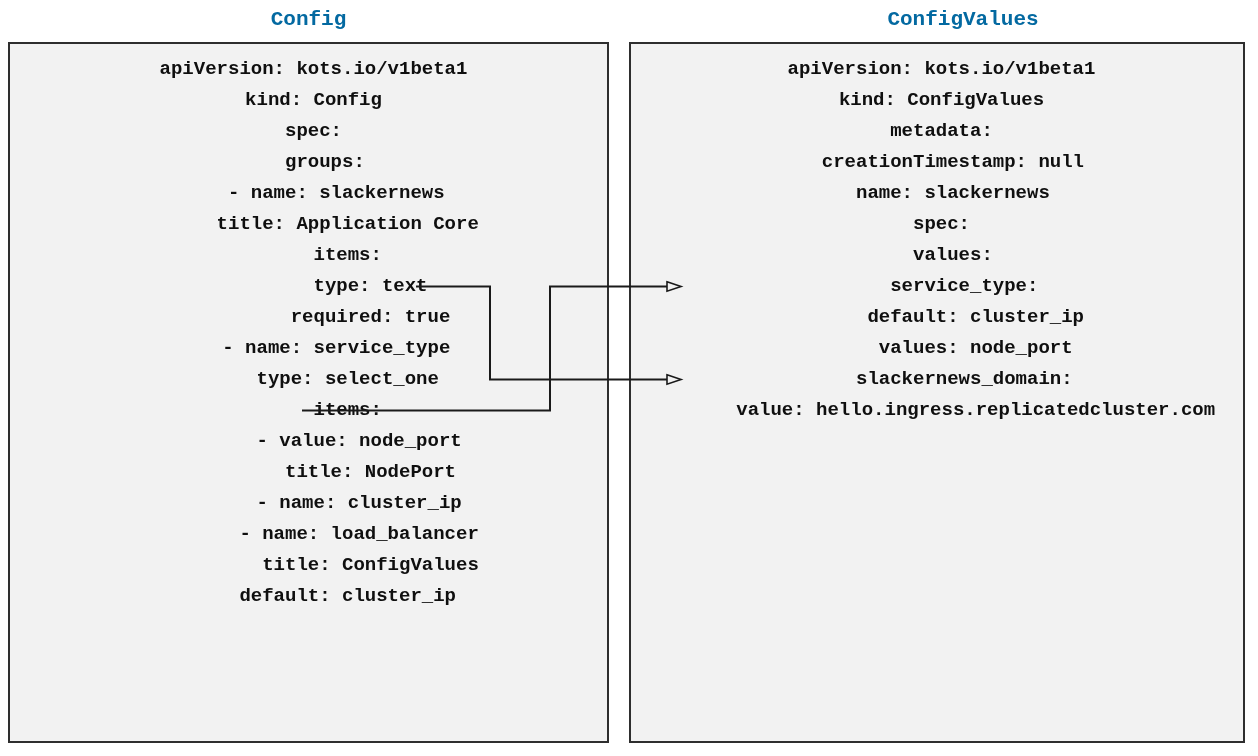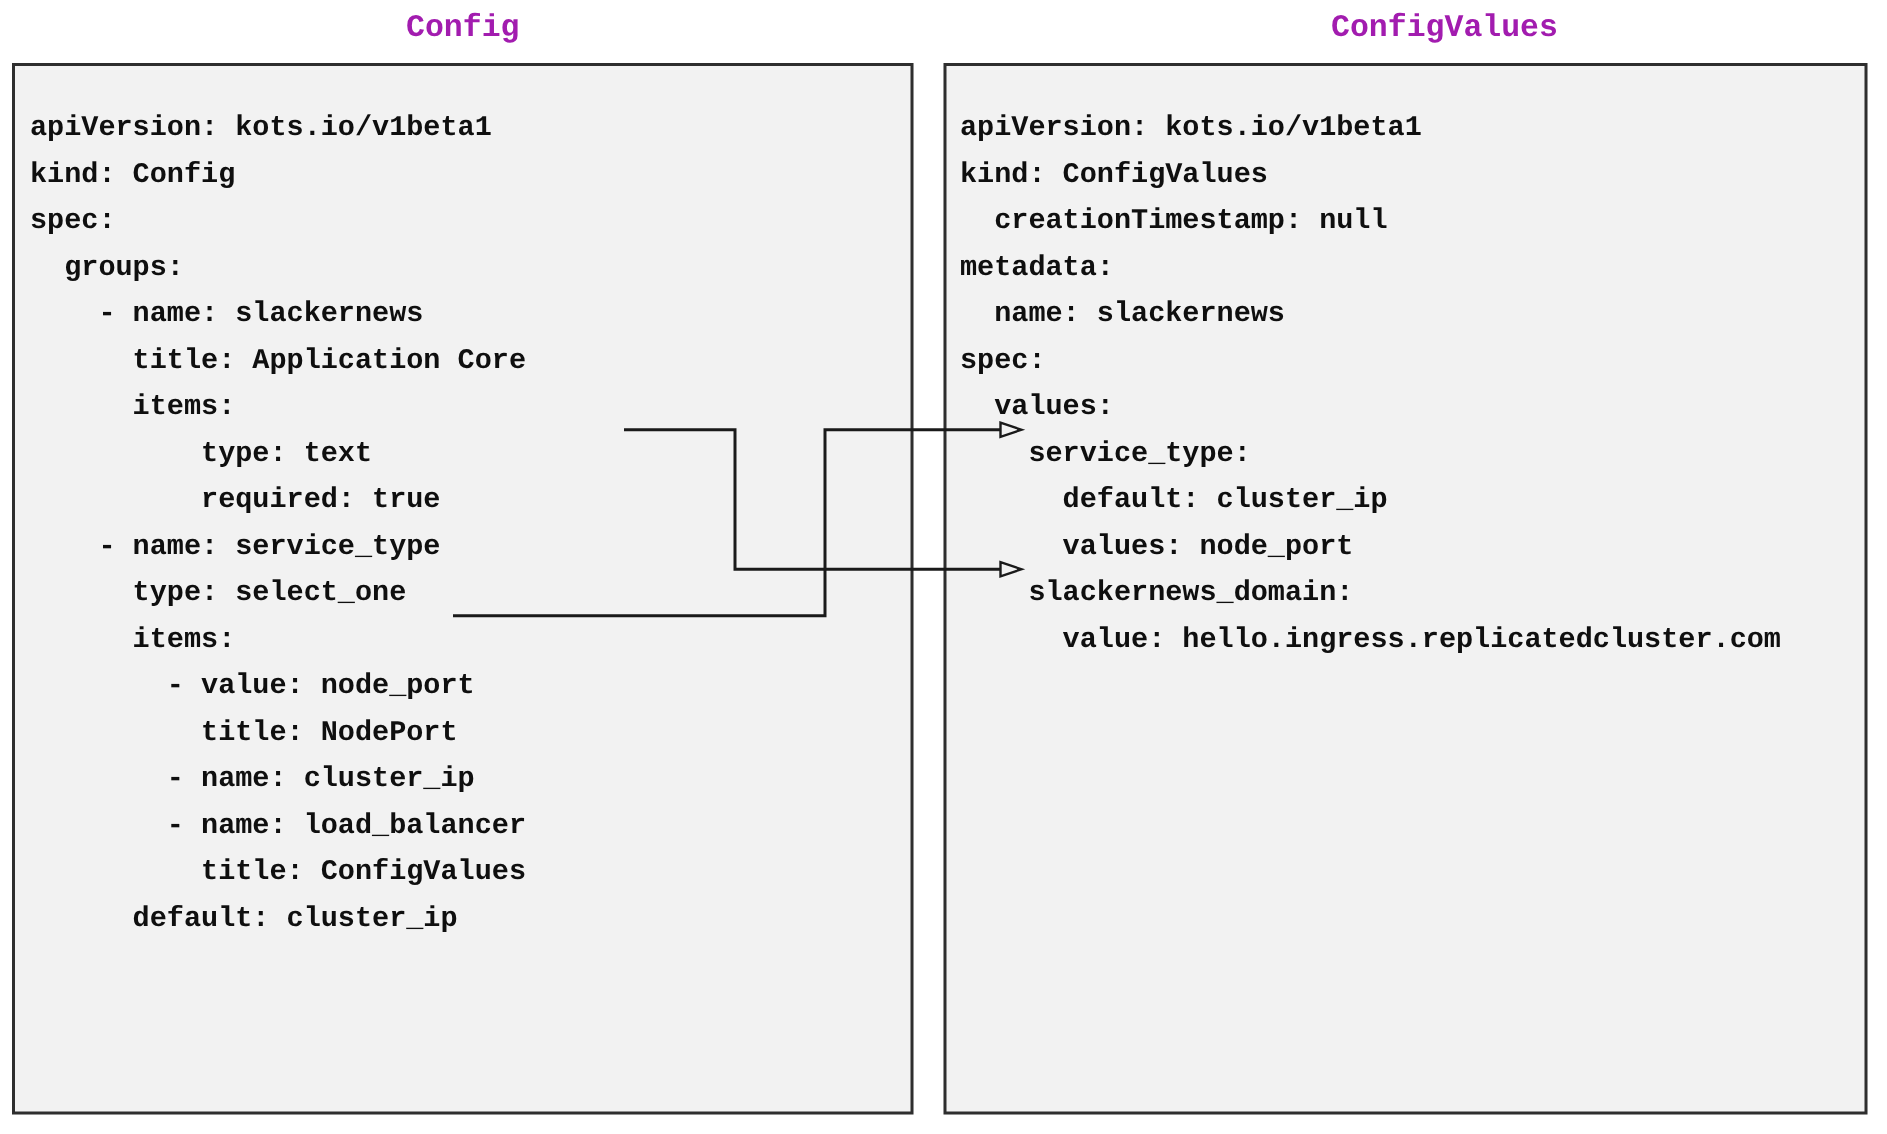--- a/index.html
+++ b/index.html
@@ -11,37 +11,37 @@
   }
   .canvas { position: absolute; inset: 0; }
   .panel-title {
     position: absolute;
     top: 5px;
     height: 30px;
     line-height: 30px;
     text-align: center;
     font-size: 21px;
     font-weight: bold;
-    color: #a21caf;
+    color: #0369a1;
     white-space: pre;
   }
   #title-left  { left: 8px;   width: 601px; }
   #title-right { left: 655px; width: 616px; }
   .panel {
     position: absolute;
     top: 42px;
     height: 701px;
     background: #f2f2f2;
     border: 2px solid #2e2e2e;
     box-sizing: border-box;
     overflow: hidden;
   }
   #panel-left  { left: 8px;   width: 601px; }
   #panel-right { left: 629px; width: 616px; }
-  .code { padding-top: 26px; }
+  .code { padding-top: 10px; text-align: center; }
   #panel-left  .code { padding-left: 10px; }
   #panel-right .code { padding-left: 9px; }
   .ln {
     height: 31px;
     line-height: 31px;
     font-size: 19px;
     font-weight: bold;
     color: #0f0f0f;
     white-space: pre;
   }
@@ -83,22 +83,22 @@
       <div class="ln">        - name: load_balancer</div>
       <div class="ln">          title: ConfigValues</div>
       <div class="ln">      default: cluster_ip</div>
     </div>
   </div>
 
   <div id="panel-right" class="panel">
     <div class="code">
       <div class="ln">apiVersion: kots.io/v1beta1</div>
       <div class="ln">kind: ConfigValues</div>
+      <div class="ln">metadata:</div>
       <div class="ln">  creationTimestamp: null</div>
-      <div class="ln">metadata:</div>
       <div class="ln">  name: slackernews</div>
       <div class="ln">spec:</div>
       <div class="ln">  values:</div>
       <div class="ln">    service_type:</div>
       <div class="ln">      default: cluster_ip</div>
       <div class="ln">      values: node_port</div>
       <div class="ln">    slackernews_domain:</div>
       <div class="ln">      value: hello.ingress.replicatedcluster.com</div>
     </div>
   </div>

